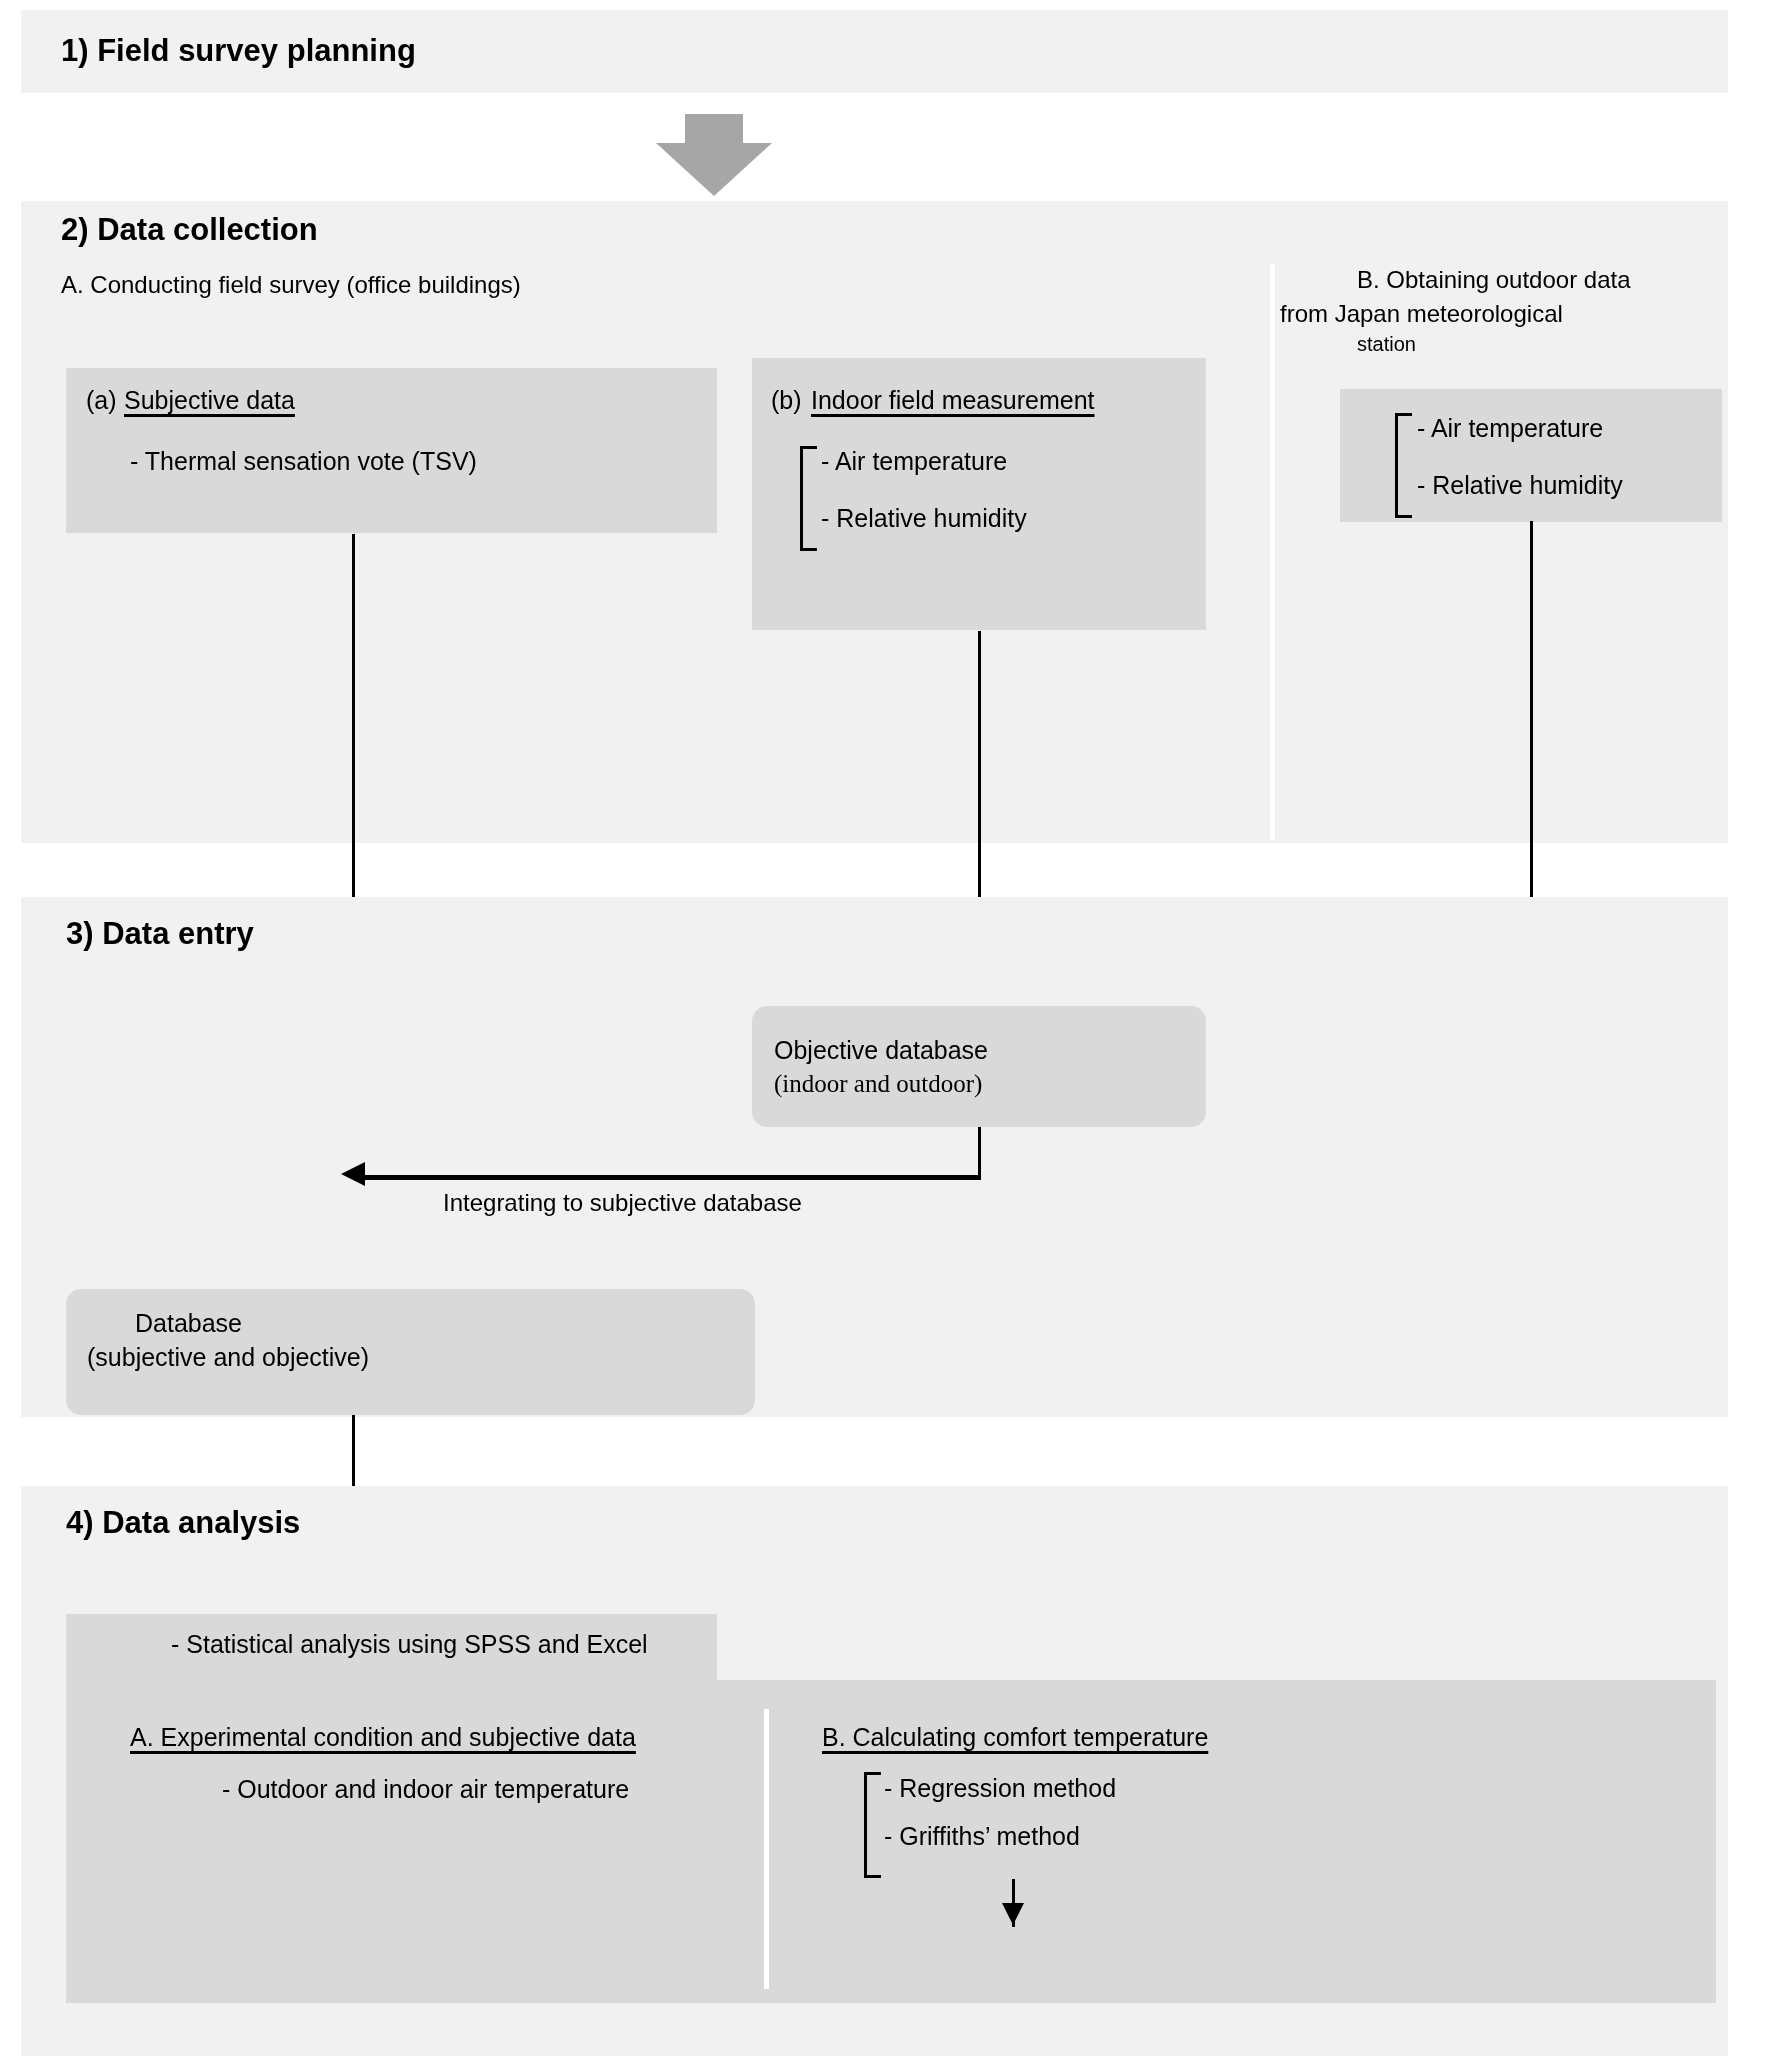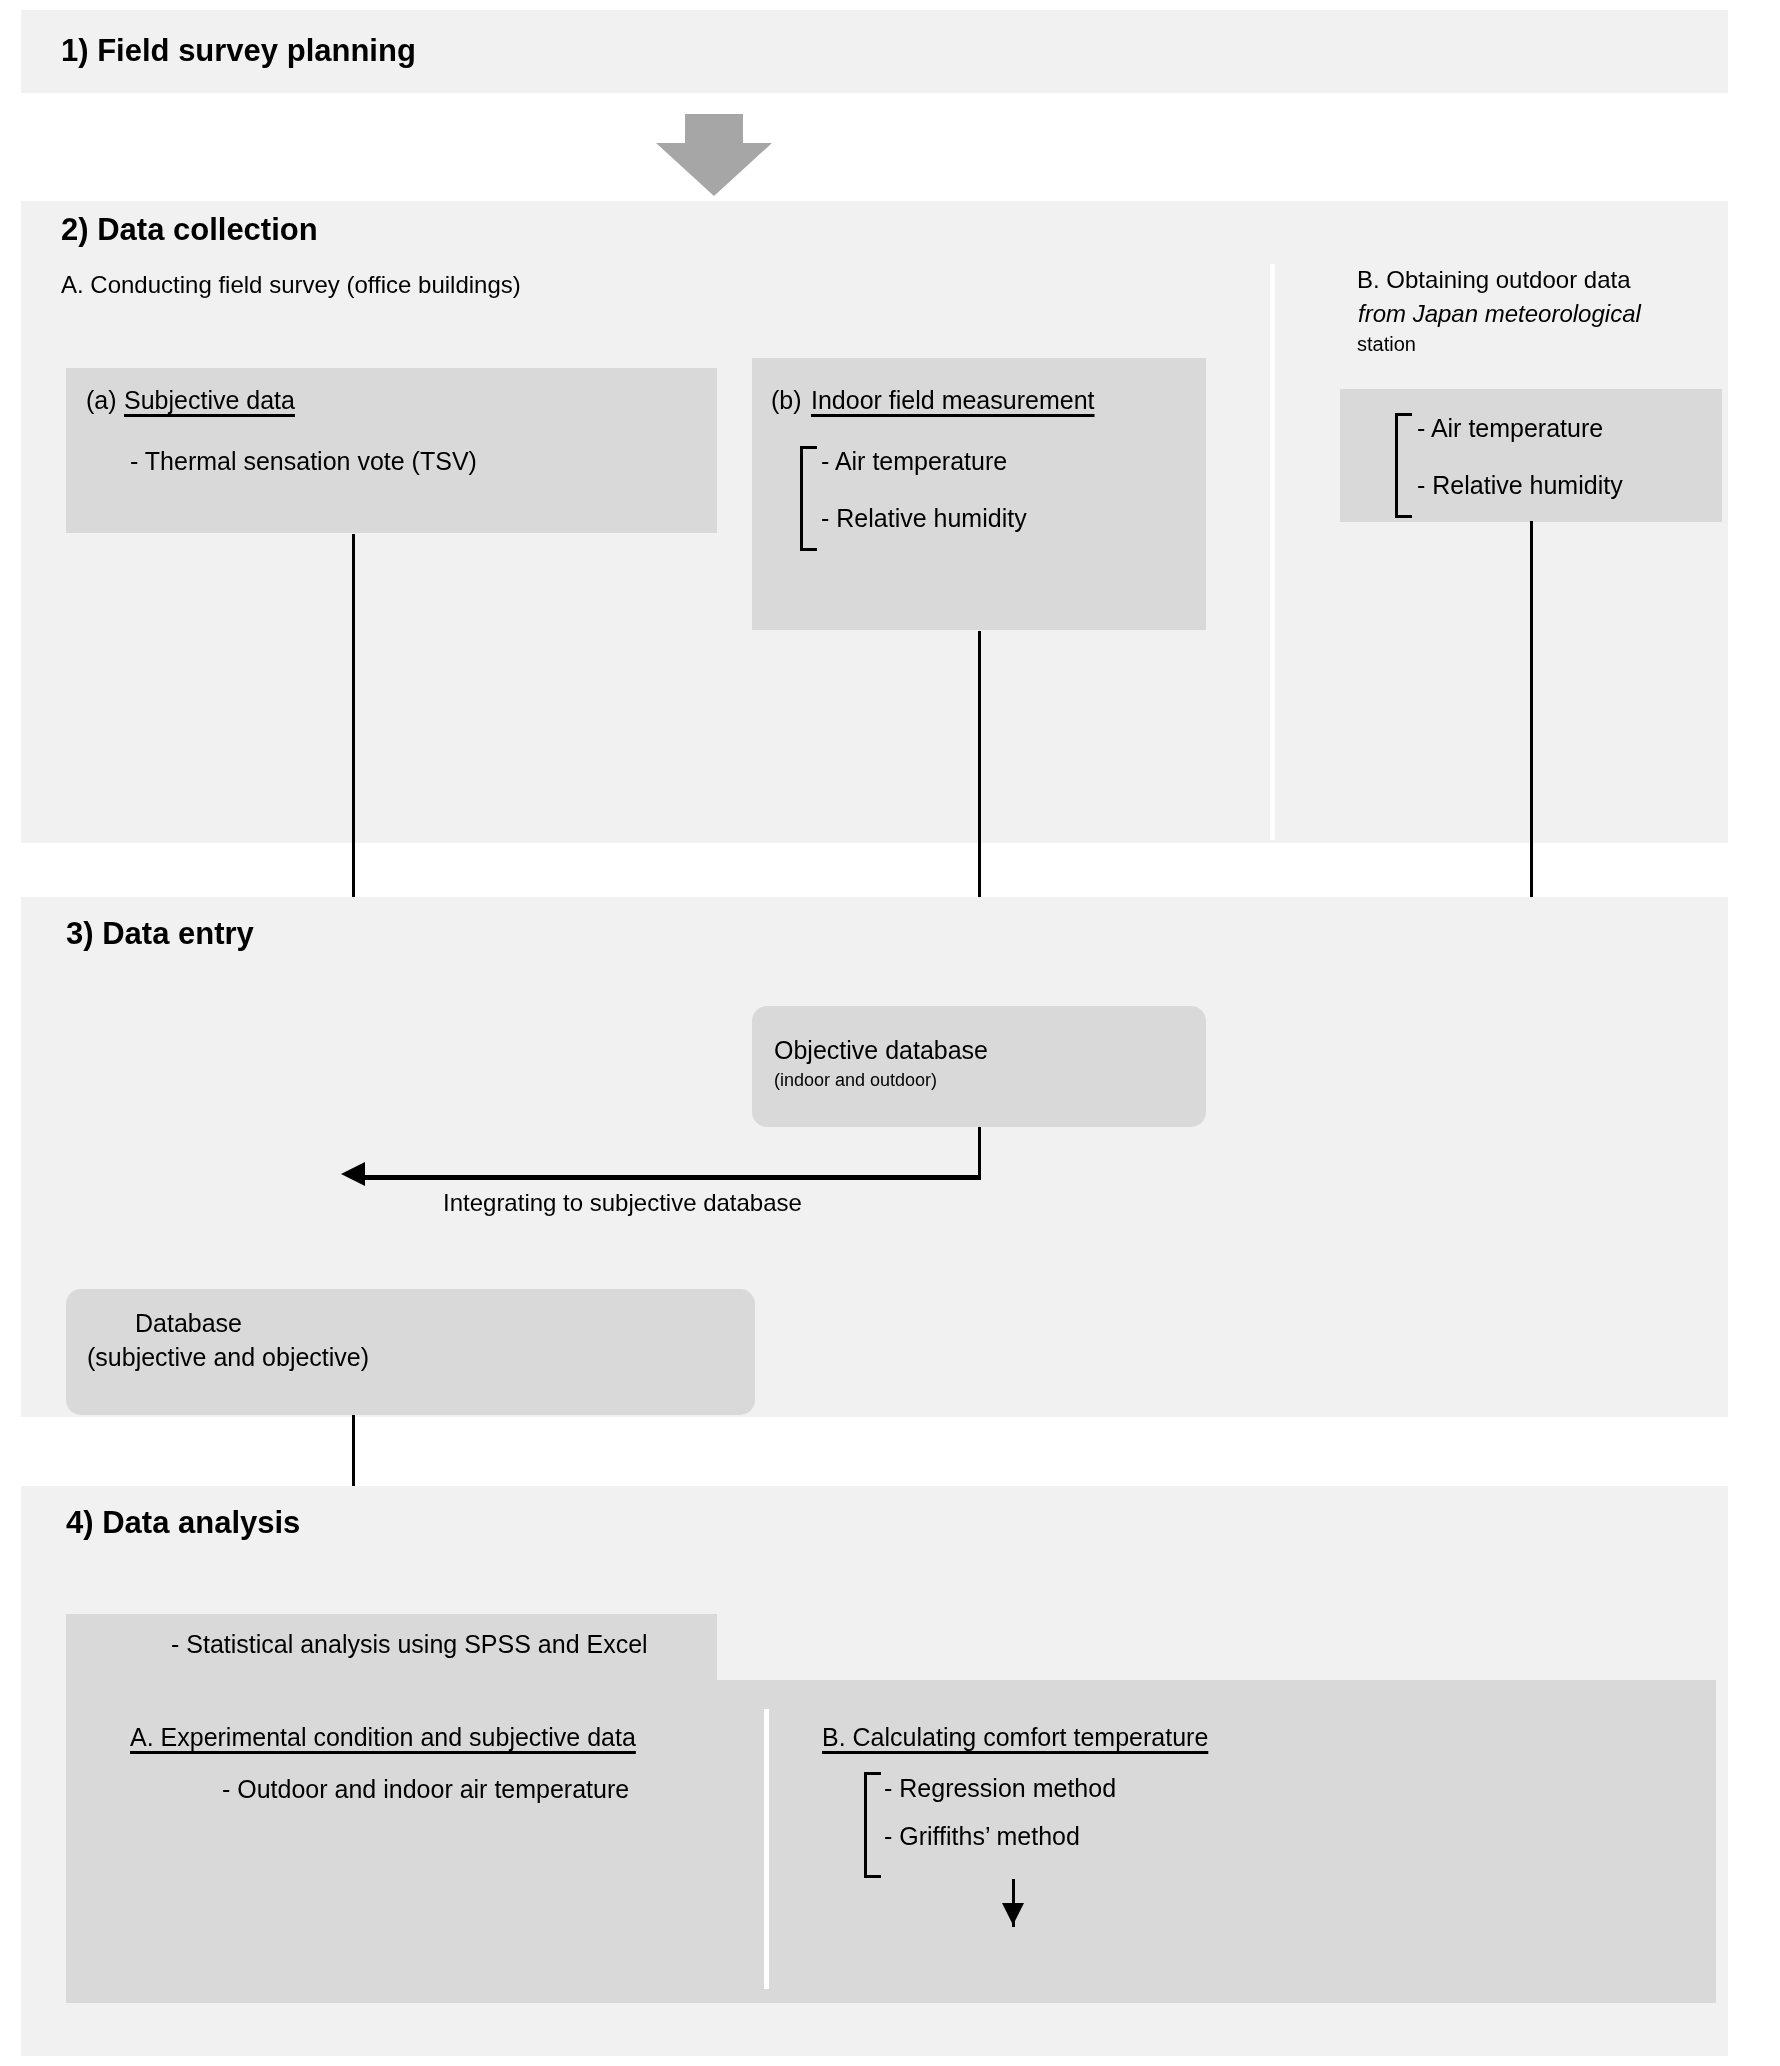--- a/index.html
+++ b/index.html
@@ -50,21 +50,21 @@
   </div>
 
   <div class="band" style="left:21px;top:201px;width:1744px;height:642px;"></div>
   <div class="step-title" style="left:61px;top:212px;font-size:31px;">2) Data collection</div>
 
   <div class="txt" style="left:61px;top:271px;font-size:24px;">A. Conducting field survey (office buildings)</div>
 
   <div class="wdiv" style="left:1270px;top:264px;height:576px;"></div>
 
   <div class="txt wrap" style="left:1357px;top:266px;font-size:24px;">B. Obtaining outdoor  data</div>
-  <div class="txt wrap" style="left:1358px;top:300px;font-size:24px;font-style:italic;">from Japan meteorological</div>
+  <div class="txt wrap" style="left:1280px;top:300px;font-size:24px;">from Japan meteorological</div>
   <div class="txt wrap" style="left:1357px;top:333px;font-size:20px;">station</div>
 
   <div class="card" style="left:66px;top:368px;width:651px;height:165px;"></div>
   <div class="txt" style="left:86px;top:386px;font-size:25px;">(a)</div>
   <div class="txt u" style="left:124px;top:386px;font-size:25px;">Subjective data</div>
   <div class="txt" style="left:130px;top:447px;font-size:25px;">- Thermal sensation vote (TSV)</div>
 
   <div class="card" style="left:752px;top:358px;width:454px;height:272px;"></div>
   <div class="txt" style="left:771px;top:386px;font-size:25px;">(b)</div>
   <div class="txt u" style="left:811px;top:386px;font-size:25px;">Indoor field measurement</div>
@@ -86,21 +86,21 @@
   <div class="vline" style="left:1530px;top:521px;height:398px;"></div>
   <div class="hline thick" style="left:986px;top:917px;width:546px;"></div>
   <div class="arrowhead-left" style="left:966px;top:905px;"></div>
   <div class="txt" style="left:1049px;top:937px;font-size:24px;">Integrating to indoor data</div>
 
   <div class="band" style="left:21px;top:897px;width:1744px;height:520px;"></div>
   <div class="step-title" style="left:66px;top:916px;font-size:31px;">3) Data entry</div>
 
   <div class="card round" style="left:752px;top:1006px;width:454px;height:121px;"></div>
   <div class="txt" style="left:774px;top:1036px;font-size:25px;">Objective database</div>
-  <div class="txt" style="left:774px;top:1070px;font-size:18px;">(indoor and outdoor)</div>
+  <div class="txt" style="left:774px;top:1070px;font-size:25px;font-family:Liberation Serif, serif;">(indoor and outdoor)</div>
 
   <div class="vline" style="left:978px;top:1127px;height:50px;"></div>
   <div class="hline thick" style="left:361px;top:1175px;width:620px;"></div>
   <div class="arrowhead-left" style="left:341px;top:1162px;"></div>
   <div class="txt" style="left:443px;top:1189px;font-size:24px;">Integrating to subjective database</div>
 
   <div class="card round" style="left:66px;top:1289px;width:689px;height:126px;"></div>
   <div class="txt" style="left:87px;top:1309px;font-size:25px;margin-left:48px;">Database</div>
   <div class="txt" style="left:87px;top:1343px;font-size:25px;">(subjective and objective)</div>
 

